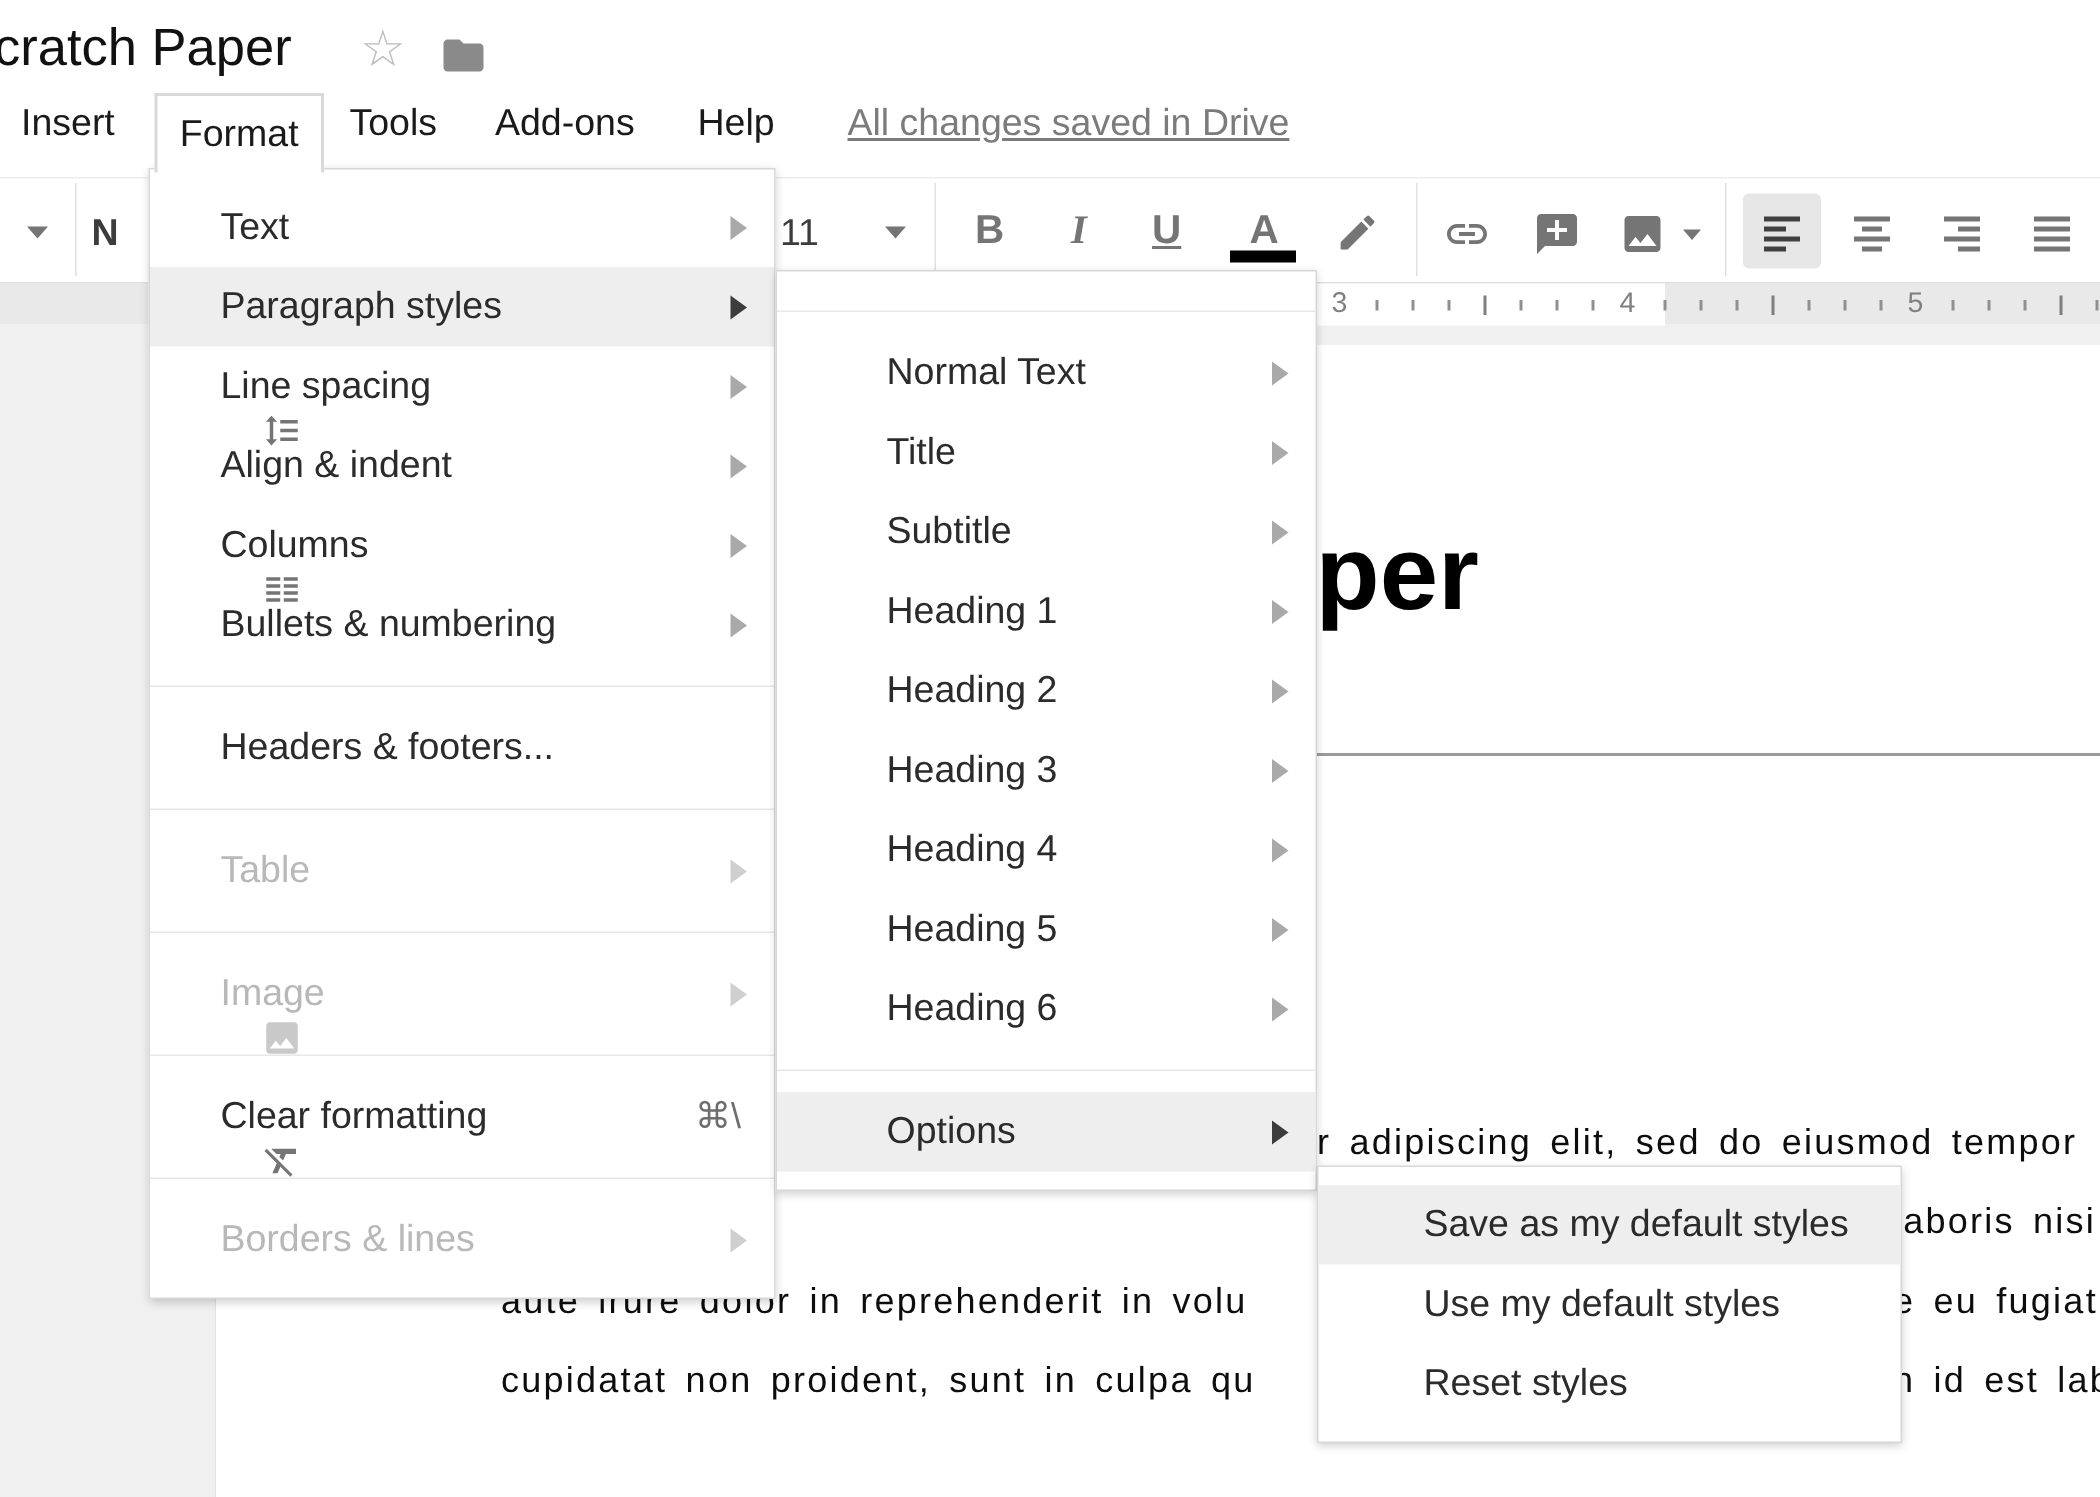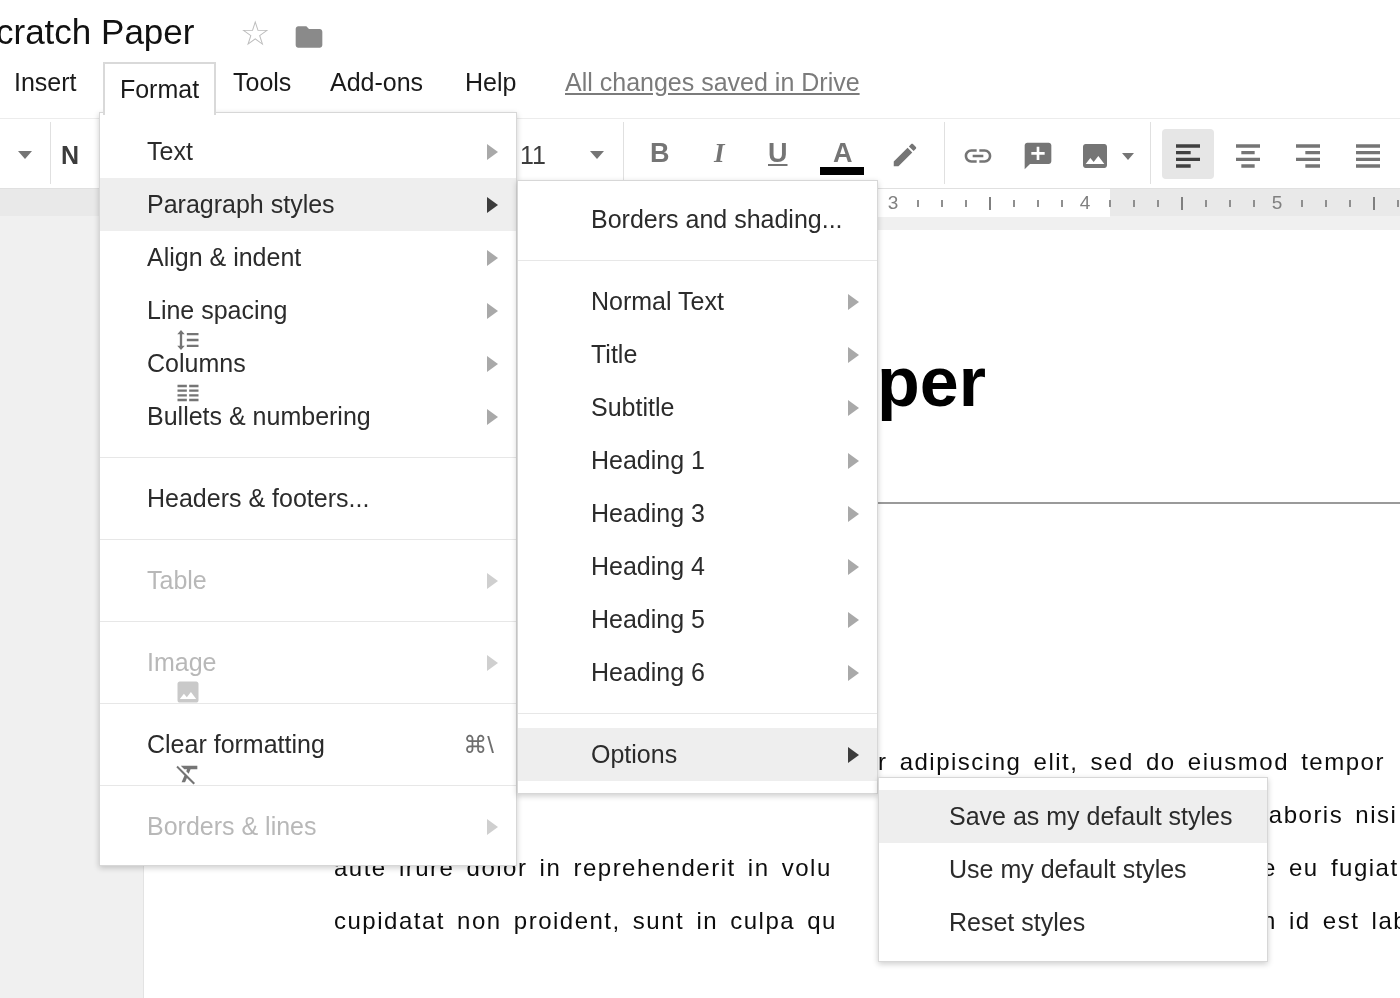--- a/index.html
+++ b/index.html
@@ -214,32 +214,32 @@
   <div class="tab-format">Format</div>
 
   <div class="menu fmt-menu">
     <div class="mi">
       <span>Text</span><span class="arrow"></span>
     </div>
     <div class="mi hl">
       <span>Paragraph styles</span><span class="arrow"></span>
     </div>
     <div class="mi">
-      <span>Align &amp; indent</span><span class="arrow"></span>
-    </div>
-    <div class="mi">
       <span class="ico">
         <svg width="28" height="28" viewBox="0 0 24 24">
             <path fill="#757575" d="M6 3.5L2.8 7h2.2v10H2.8L6 20.5 9.2 17H7V7h2.2L6 3.5z"></path>
             <path fill="#757575" d="M11 6h10v2H11zM11 11h10v2H11zM11 16h10v2H11z"></path>
           </svg>
       </span>
       <span>Line spacing</span><span class="arrow"></span>
     </div>
     <div class="mi">
+      <span>Align &amp; indent</span><span class="arrow"></span>
+    </div>
+    <div class="mi">
       <span class="ico">
         <svg width="28" height="28" viewBox="0 0 24 24">
             <path fill="#757575" d="M3 5h8v2H3zM3 9h8v2H3zM3 13h8v2H3zM3 17h8v2H3zM13 5h8v2h-8zM13 9h8v2h-8zM13 13h8v2h-8zM13 17h8v2h-8z"></path>
           </svg>
       </span>
       <span>Columns</span><span class="arrow"></span>
     </div>
     <div class="mi">
       <span>Bullets &amp; numbering</span><span class="arrow"></span>
     </div>
@@ -270,35 +270,35 @@
       <span>Clear formatting</span>
       <span class="shortcut">⌘\</span>
     </div>
     <div class="sep"></div>
     <div class="mi dis">
       <span>Borders &amp; lines</span><span class="arrow"></span>
     </div>
   </div>
 
   <div class="menu sub-menu">
-    <div class="mi">
-      <span>Borders and shading...</span>
-    </div>
     <div class="sep"></div>
     <div class="mi">
       <span>Normal Text</span><span class="arrow"></span>
     </div>
     <div class="mi">
       <span>Title</span><span class="arrow"></span>
     </div>
     <div class="mi">
       <span>Subtitle</span><span class="arrow"></span>
     </div>
     <div class="mi">
       <span>Heading 1</span><span class="arrow"></span>
+    </div>
+    <div class="mi">
+      <span>Heading 2</span><span class="arrow"></span>
     </div>
     <div class="mi">
       <span>Heading 3</span><span class="arrow"></span>
     </div>
     <div class="mi">
       <span>Heading 4</span><span class="arrow"></span>
     </div>
     <div class="mi">
       <span>Heading 5</span><span class="arrow"></span>
     </div>

